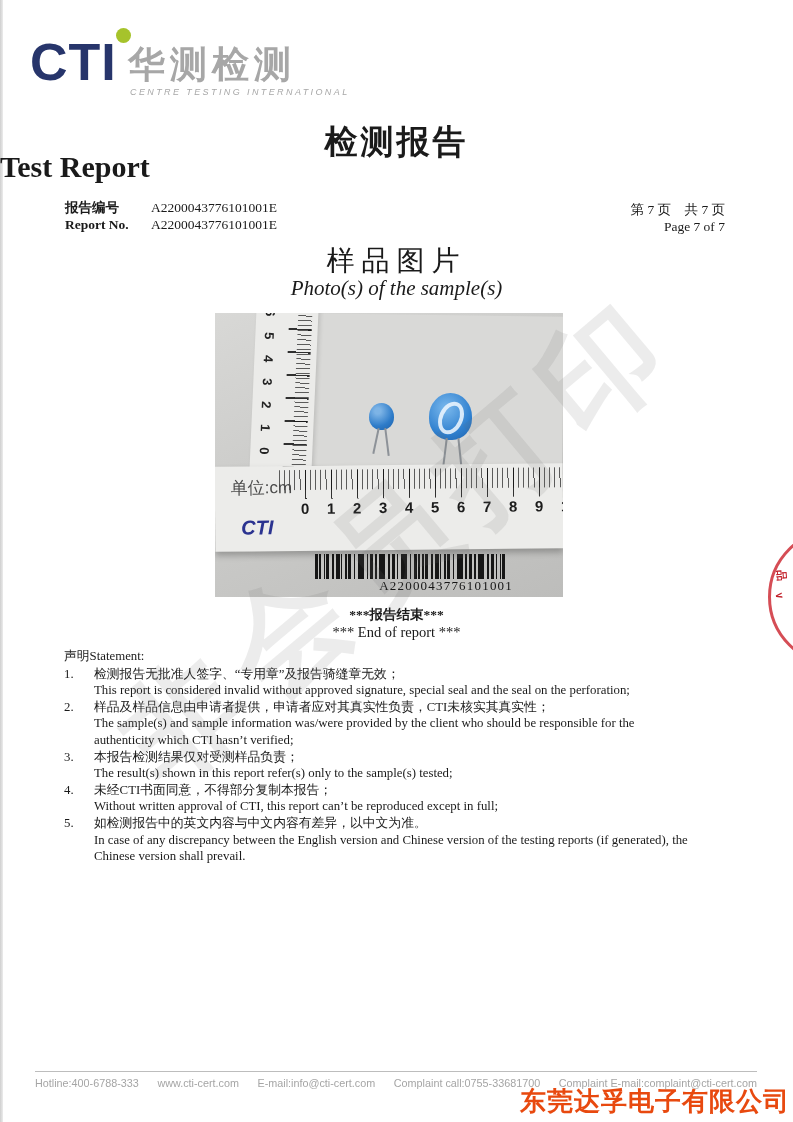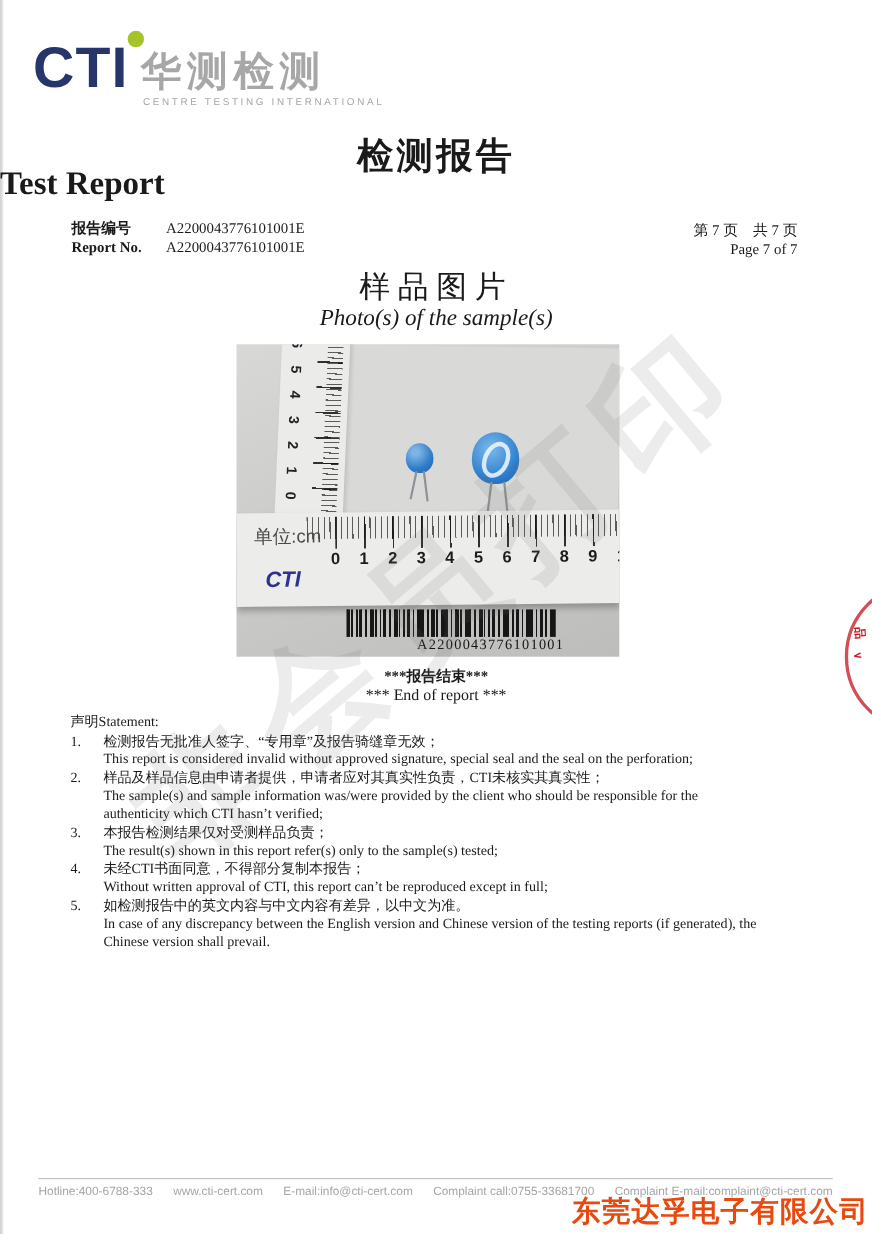--- a/index.html
+++ b/index.html
@@ -10,21 +10,21 @@
 
   
   .logo-block{position:absolute;left:30px;top:30px;width:300px;height:70px;}
   .logo-abbr{position:absolute;left:0;top:6px;font-family:"Liberation Sans",sans-serif;
              font-weight:bold;font-size:52px;line-height:1;color:#27356b;letter-spacing:1px;}
   .logo-dot{position:absolute;left:86px;top:-2px;width:15px;height:15px;border-radius:50%;
             background:#a6c32b;}
   .logo-cn{position:absolute;left:98px;top:16px;font-family:"Liberation Sans",sans-serif;
            font-size:37px;line-height:1;color:#a7a7a7;letter-spacing:5px;font-weight:600;}
   .logo-en{position:absolute;left:100px;top:57px;font-family:"Liberation Sans",sans-serif;
-           font-size:9px;color:#a7a7a7;letter-spacing:2.4px;white-space:nowrap;}
+           font-size:9px;color:#a7a7a7;letter-spacing:2.4px;white-space:nowrap;font-style:italic;}
 
   
   .doc-title-cn{position:absolute;left:0;right:0;top:120px;text-align:center;
                 font-size:33px;font-weight:700;letter-spacing:3px;}
   .doc-title-en{position:absolute;left:0;right:0;top:150px;
                 font-size:30px;font-weight:700;}
 
   .report-row{position:absolute;left:65px;top:199px;font-size:13.5px;line-height:17px;}
   .report-row .lbl{display:inline-block;width:86px;font-weight:700;}
   .page-num{position:absolute;right:68px;top:201px;text-align:right;

